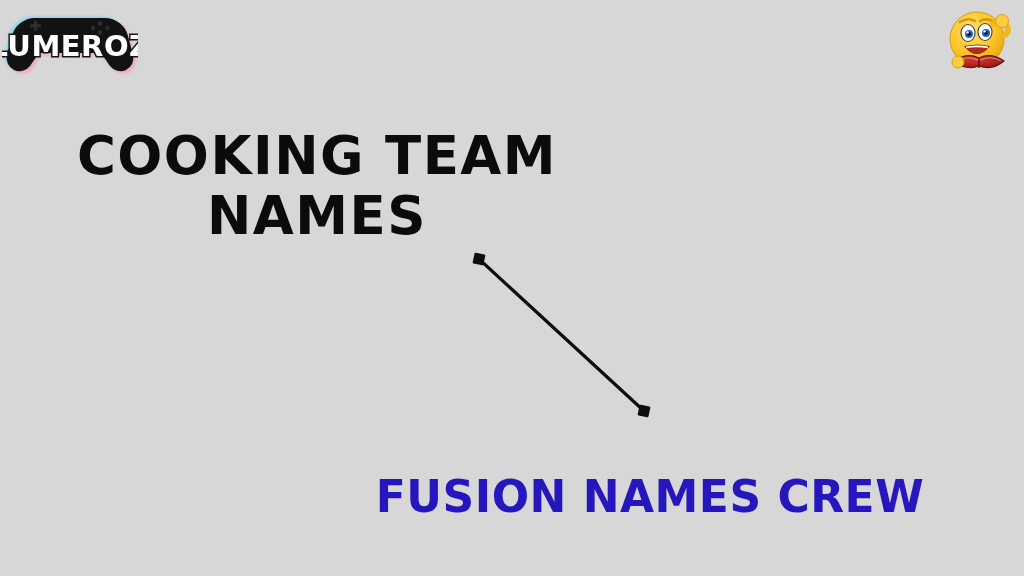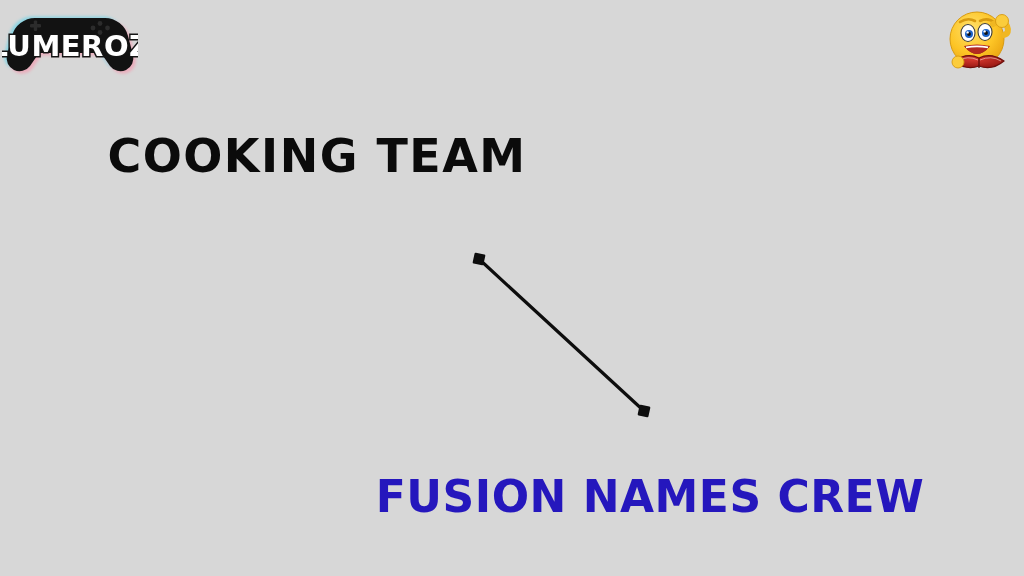--- a/index.html
+++ b/index.html
@@ -62,21 +62,21 @@
   #title-block {
     position: absolute;
     left: 62px;
     top: 126px;
     width: 510px;
     text-align: center;
   }
   .title-line {
     font-family: "DejaVu Sans", sans-serif;
     font-weight: bold;
-    font-size: 46px;
+    font-size: 53px;
     line-height: 60px;
     letter-spacing: 1.5px;
     color: #0b0b0b;
     white-space: nowrap;
   }
 
   
   #connector {
     position: absolute;
     left: 460px;
@@ -190,20 +190,21 @@
         <path d="M13 55 q11 -6 21 -1" stroke="#f2d8d0" stroke-width="1" fill="none" opacity="0.6"></path>
         <path d="M36 54 q11 -5 21 1" stroke="#f2d8d0" stroke-width="1" fill="none" opacity="0.6"></path>
       </g>
 
       <circle cx="14" cy="56" r="6" fill="#fbcc3c" stroke="#d79a10" stroke-width="0.9"></circle>
     </svg>
   </div>
 
   <div id="title-block">
     <div class="title-line">COOKING TEAM</div>
+    <div class="title-line">NAMES</div>
   </div>
 
   <div id="connector">
     <svg viewBox="0 0 210 195" xmlns="http://www.w3.org/2000/svg" aria-hidden="true">
       <line x1="19" y1="19" x2="184" y2="171" stroke="#0d0d0d" stroke-width="3.2" stroke-linecap="round"></line>
       <rect x="13.5" y="13.5" width="11" height="11" rx="1.2" fill="#0d0d0d" transform="rotate(12 19 19)"></rect>
       <rect x="178.5" y="165.5" width="11" height="11" rx="1.2" fill="#0d0d0d" transform="rotate(12 184 171)"></rect>
     </svg>
   </div>
 

